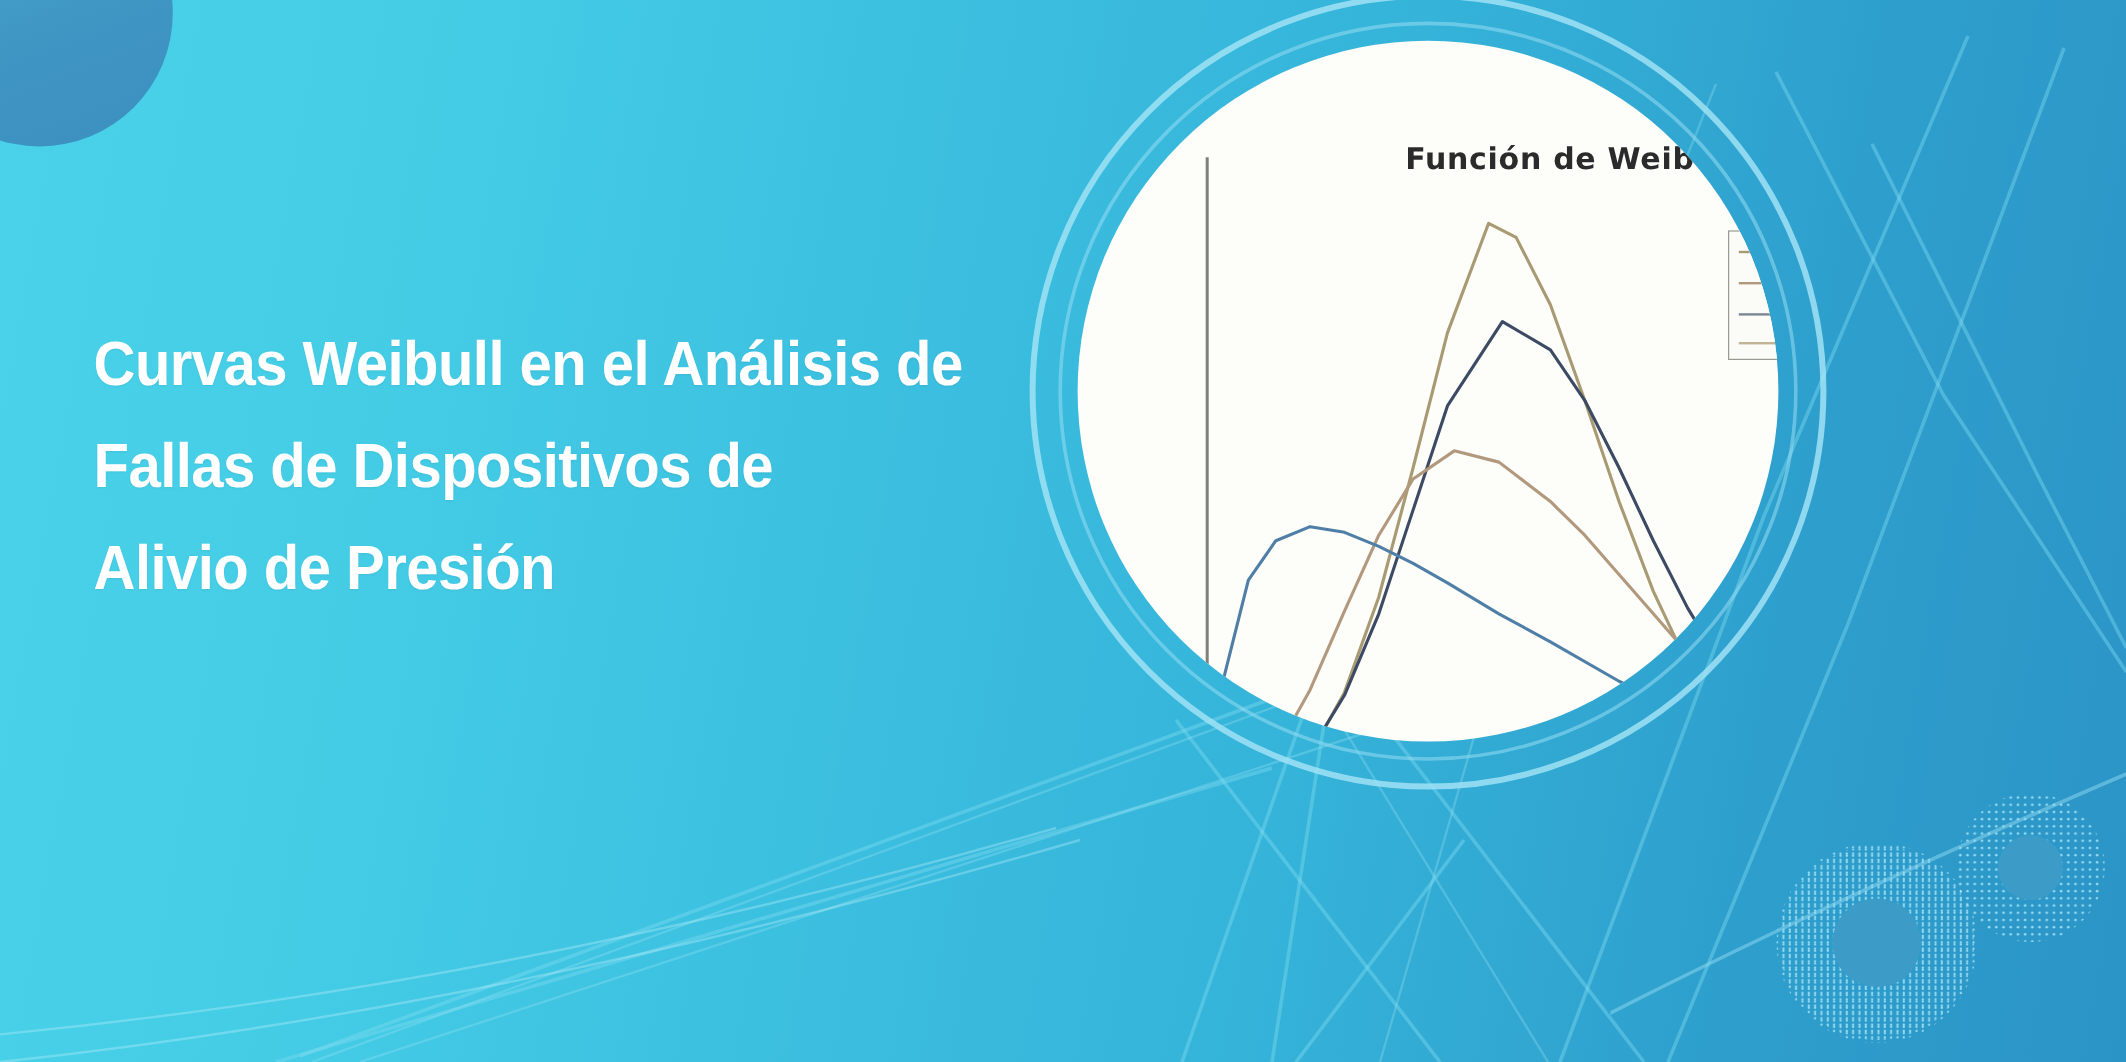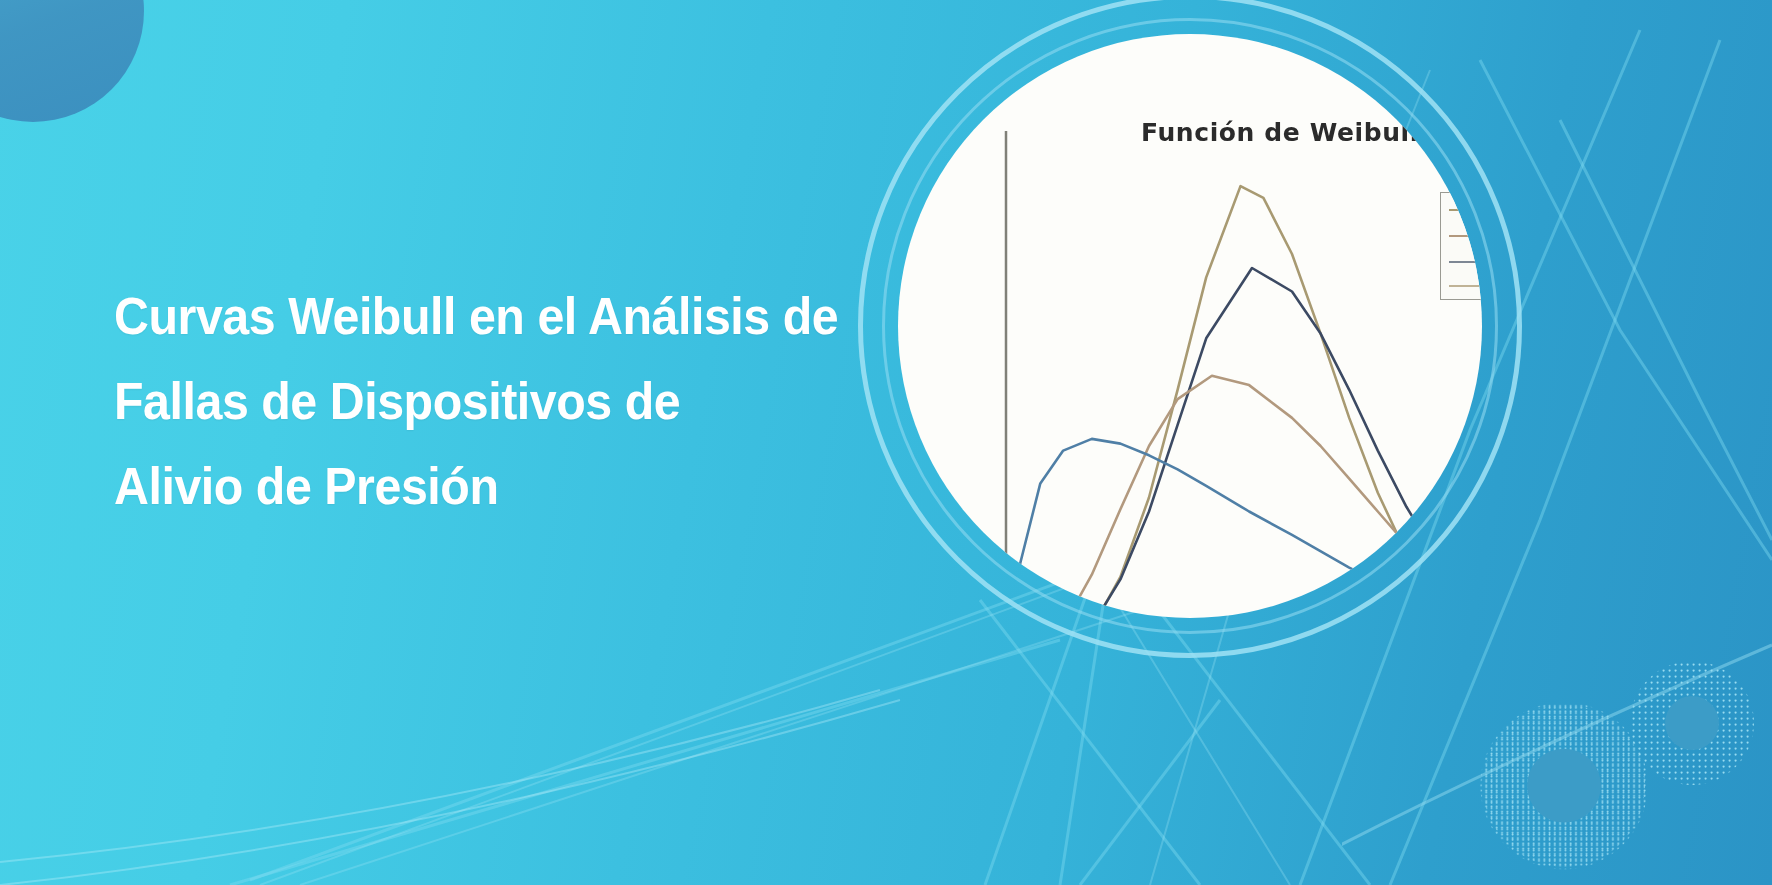--- a/index.html
+++ b/index.html
@@ -30,23 +30,22 @@
     height: 222px;
     border-radius: 50%;
     background: linear-gradient(160deg, #49a8cf 0%, #3f93c1 55%, #3b8cbd 100%);
     opacity: .95;
   }
 
   
   .title-block {
     position: absolute;
     left: 78px;
-    top: 274px;
+    top: 262px;
     width: 790px;
-    margin-left: 36px;
   }
   .title-line {
     color: #ffffff;
     font-size: 52px;
     line-height: 85px;
     font-weight: bold;
     letter-spacing: -0.5px;
     transform: scaleX(0.93);
     transform-origin: left center;
     white-space: nowrap;
@@ -93,21 +92,21 @@
   }
   .chart-inner {
     position: absolute;
     left: -10px;
     top: -58px;
     width: 720px;
     height: 780px;
   }
   .chart-title {
     position: absolute;
-    left: 253px;
+    left: 283px;
     top: 142px;
     font-size: 25px;
     font-weight: bold;
     color: #2b2b2b;
     letter-spacing: .6px;
     white-space: nowrap;
     font-family: "DejaVu Sans", sans-serif;
   }
   .legend-box {
     position: absolute;

